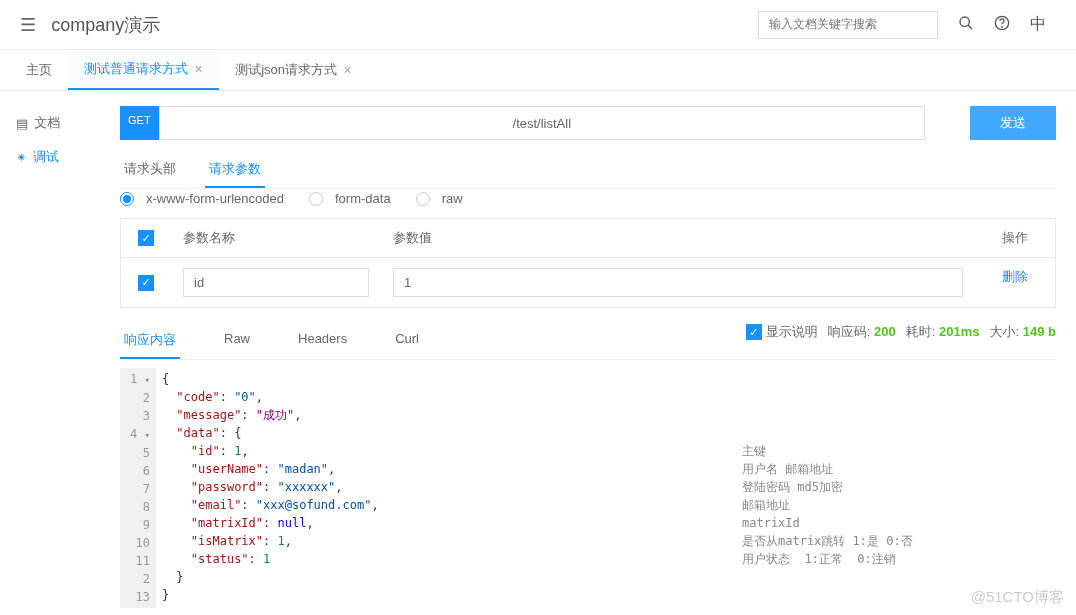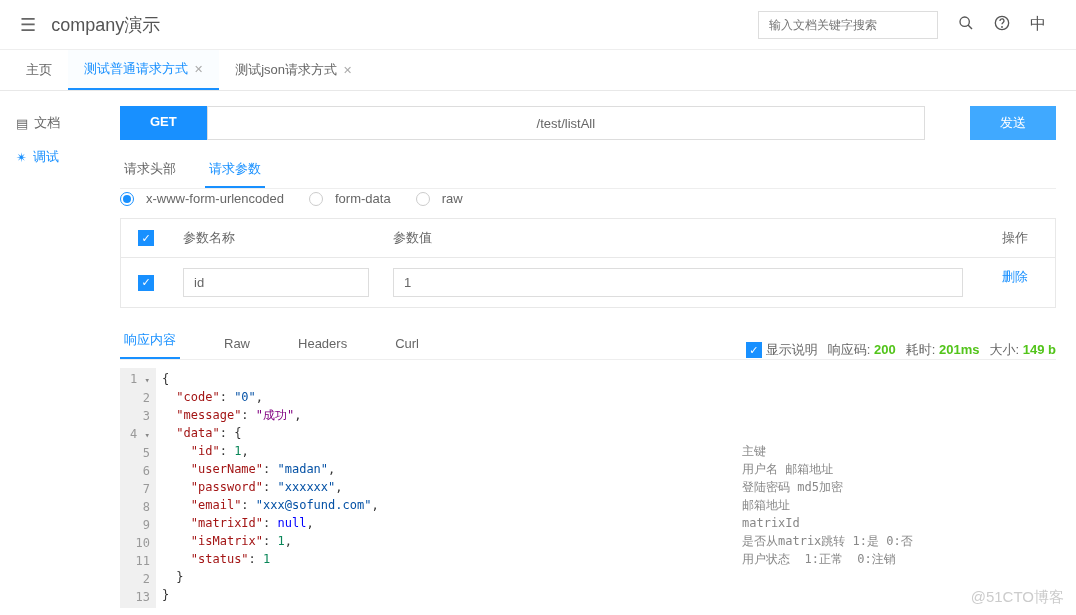--- a/index.html
+++ b/index.html
@@ -1,32 +1,32 @@
 <!DOCTYPE html>
 <html><head>
 <meta charset="utf-8">
 <style>
 * { box-sizing: border-box; margin: 0; padding: 0; }
 body { font-family: "Microsoft YaHei", Arial, sans-serif; font-size: 13px; color: #333; background: #fff; }
 .header { display: flex; align-items: center; padding: 8px 20px; border-bottom: 1px solid #eee; height: 50px; }
 .menu-icon { font-size: 18px; color: #666; margin-right: 15px; cursor: pointer; }
 .title { font-size: 18px; color: #555; flex: 1; }
-.search-box { width: 180px; padding: 6px 10px; border: 1px solid #ddd; font-size: 12px; color: #999; margin-right: 10px; }
+.search-box { width: 180px; padding: 6px 10px; border: 1px solid #ddd; font-size: 12px; color: #999; margin-right: 10px; font-family: Liberation Mono, monospace; }
 .hicon { font-size: 16px; color: #555; margin: 0 10px; cursor: pointer; }
 .tabs { display: flex; border-bottom: 1px solid #e8e8e8; padding: 0 10px; background: #fff; }
 .tab { padding: 10px 16px; font-size: 13px; color: #666; cursor: pointer; display: flex; align-items: center; gap: 6px; }
 .tab.active { color: #1890ff; border-bottom: 2px solid #1890ff; background: #fafdff; }
 .tab-close { color: #aaa; font-size: 11px; }
 .body { display: flex; }
 .sidebar { width: 100px; padding: 15px 0; }
 .side-item { padding: 8px 16px; font-size: 13px; color: #666; cursor: pointer; display: flex; align-items: center; gap: 6px; }
 .side-item.active { color: #1890ff; }
 .main { flex: 1; padding: 15px 20px; }
 .req-row { display: flex; margin-bottom: 12px; }
-.method { background: #1890ff; color: #fff; padding: 8px 30px; font-weight: bold; font-size: 13px; }
+.method { background: #1890ff; color: #fff; padding: 8px 8px; font-weight: normal; font-size: 11px; }
 .url-input { flex: 1; padding: 8px 12px; border: 1px solid #ddd; font-size: 13px; color: #666; text-align: center; }
 .send-btn { background: #40a9ff; color: #fff; padding: 8px 30px; border: none; cursor: pointer; font-size: 13px; margin-left: 45px; }
 .subtabs { display: flex; gap: 25px; margin-bottom: 2px; border-bottom: 1px solid #eee; }
 .subtab { padding: 8px 4px; font-size: 13px; color: #666; cursor: pointer; }
 .subtab.active { color: #1890ff; border-bottom: 2px solid #1890ff; }
 .radios { display: flex; gap: 25px; margin-bottom: 12px; align-items: center; }
 .radio { display: flex; align-items: flex-end; gap: 12px; cursor: pointer; font-size: 13px; color: #666; }
 .radio-input { width: 14px; height: 14px; border: 1px solid #ccc; border-radius: 50%; display: inline-flex; align-items: center; justify-content: center; }
 .radio-input.checked { border-color: #1890ff; }
 .radio-input.checked::after { content: ''; width: 8px; height: 8px; background: #1890ff; border-radius: 50%; }
@@ -34,21 +34,21 @@
 .prow { display: flex; border-bottom: 1px solid #e8e8e8; }
 .prow:last-child { border-bottom: none; }
 .pcell { padding: 10px 12px; font-size: 13px; color: #666; }
 .pcell.chk { width: 50px; display: flex; align-items: center; justify-content: center; }
 .pcell.name { width: 210px; }
 .pcell.val { flex: 1; }
 .pcell.act { width: 80px; text-align: center; }
 .checkbox { width: 16px; height: 16px; background: #1890ff; color: #fff; display: flex; align-items: center; justify-content: center; font-size: 11px; }
 .pinput { width: 100%; padding: 6px 10px; border: 1px solid #ddd; font-size: 13px; color: #666; }
 .del-link { color: #1890ff; cursor: pointer; }
-.resp-tabs { display: flex; align-items: flex-end; gap: 40px; border-bottom: 1px solid #eee; margin-bottom: 8px; }
+.resp-tabs { display: flex; align-items: flex-start; gap: 40px; border-bottom: 1px solid #eee; margin-bottom: 8px; }
 .resp-tab { padding: 8px 4px; font-size: 13px; color: #666; cursor: pointer; }
 .resp-tab.active { color: #1890ff; border-bottom: 2px solid #1890ff; }
 .resp-info { margin-left: auto; display: flex; align-items: center; gap: 10px; font-size: 13px; color: #666; }
 .resp-info .chk-label { display: flex; align-items: center; gap: 4px; }
 .green { color: #52c41a; font-weight: bold; }
 .code-area { display: flex; font-family: Consolas, monospace; font-size: 12px; }
 .editor { flex: 1; display: flex; }
 .gutter { background: #f0f0f0; color: #999; text-align: right; padding: 2px 6px 2px 10px; user-select: none; }
 .gutter div { line-height: 18px; }
 .fold { font-size: 9px; color: #888; }

